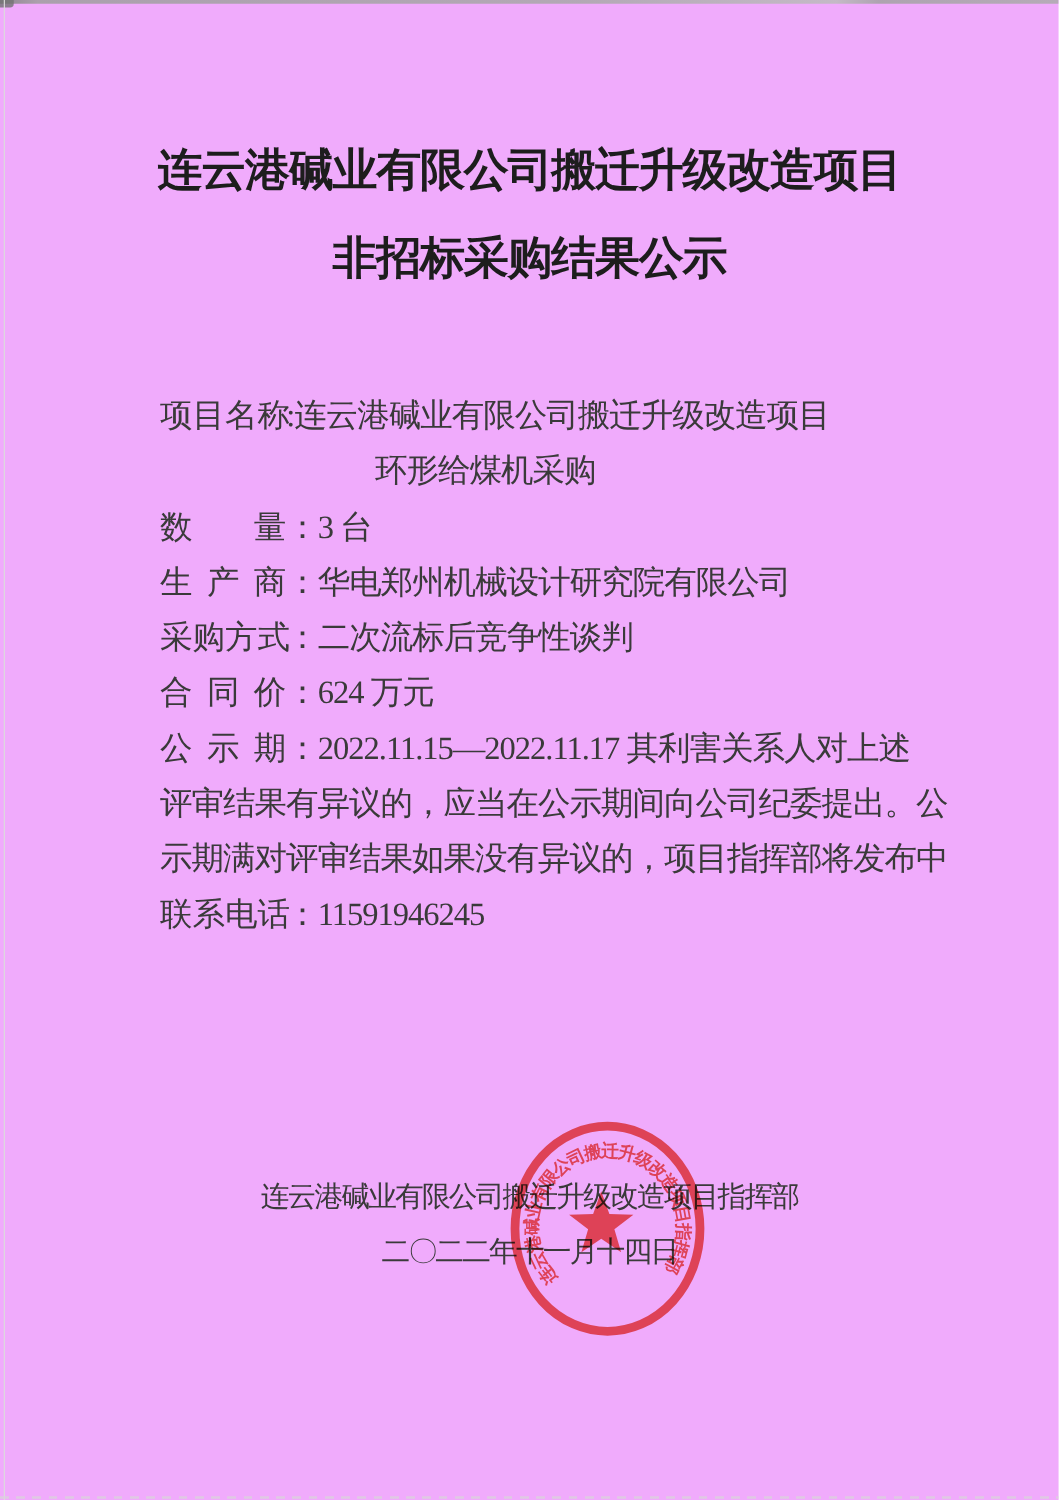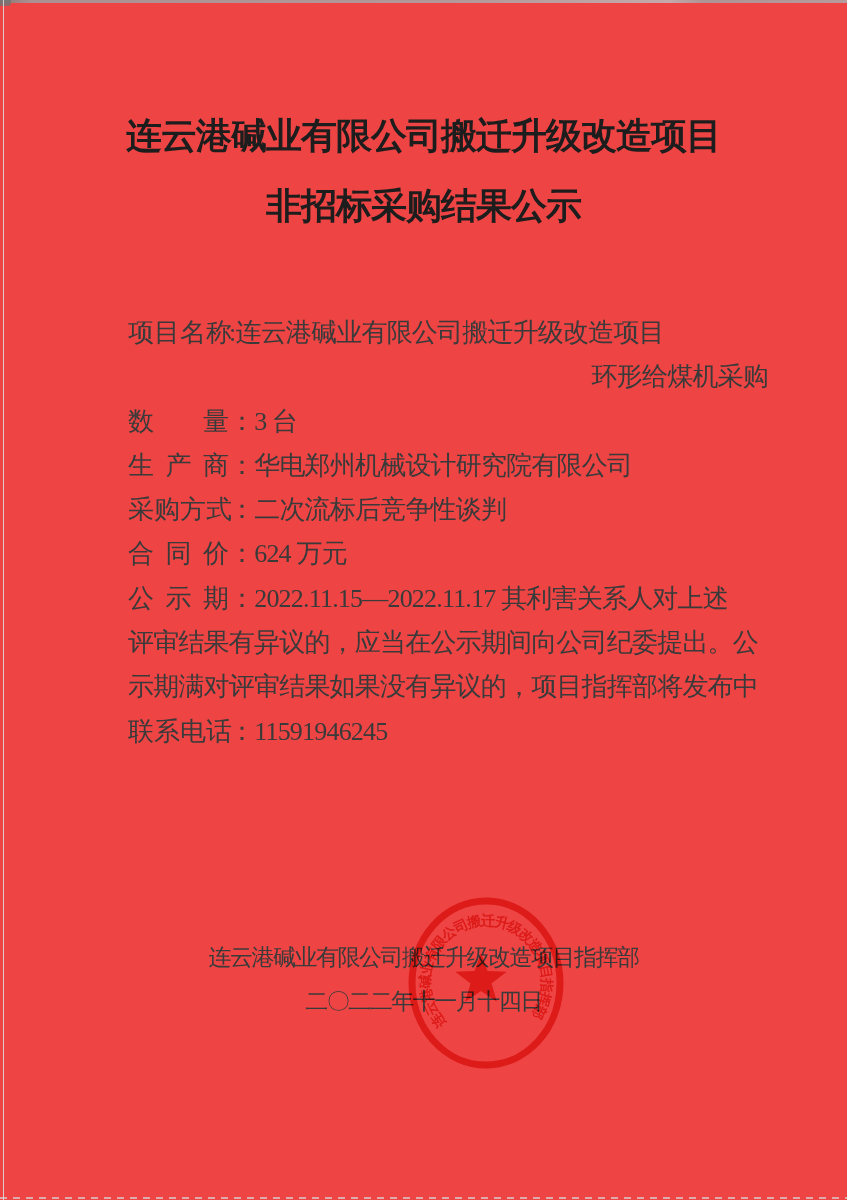--- a/index.html
+++ b/index.html
@@ -1,19 +1,19 @@
 <!DOCTYPE html>
 <html><head>
 <meta charset="utf-8">
 <style>
   html,body{margin:0;padding:0;background:#ffffff;}
   .page{
     position:relative;
     width:847px;height:1200px;
-    background:#ef4444;
+    background:#f0abfc;
     overflow:hidden;
     font-family:"Liberation Serif","DejaVu Serif",serif;
   }
   
   .scan-top-edge{
     position:absolute;top:0;left:0;width:847px;height:3px;
     background:linear-gradient(to right,#7d7d7d 0px,#9e9e9e 30px,#a8a8a8 55%,#bcbcbc 79%,#a2a2a2 83%,#ababab 100%);
     opacity:.85;
   }
   .scan-top-corner{
@@ -44,21 +44,21 @@
     position:absolute;left:128px;top:311px;width:640px;
     font-size:26px;line-height:44.3px;letter-spacing:-0.8px;
     color:#3a3a3a;
   }
   .row{white-space:nowrap;}
   .lbl{
     display:inline-block;width:101px;letter-spacing:0;
     text-align:justify;text-align-last:justify;
     vertical-align:bottom;
   }
-  .indent2{padding-left:172px;text-align:right;}
+  .indent2{padding-left:172px;}
   
   .sig-block{
     position:absolute;left:0;top:936px;width:847px;
     text-align:center;color:#3a3a3a;
     font-size:23px;line-height:44px;letter-spacing:-1.5px;
     white-space:nowrap;
   }
   
   .stamp{
     position:absolute;left:404px;top:895px;width:164px;height:177px;

